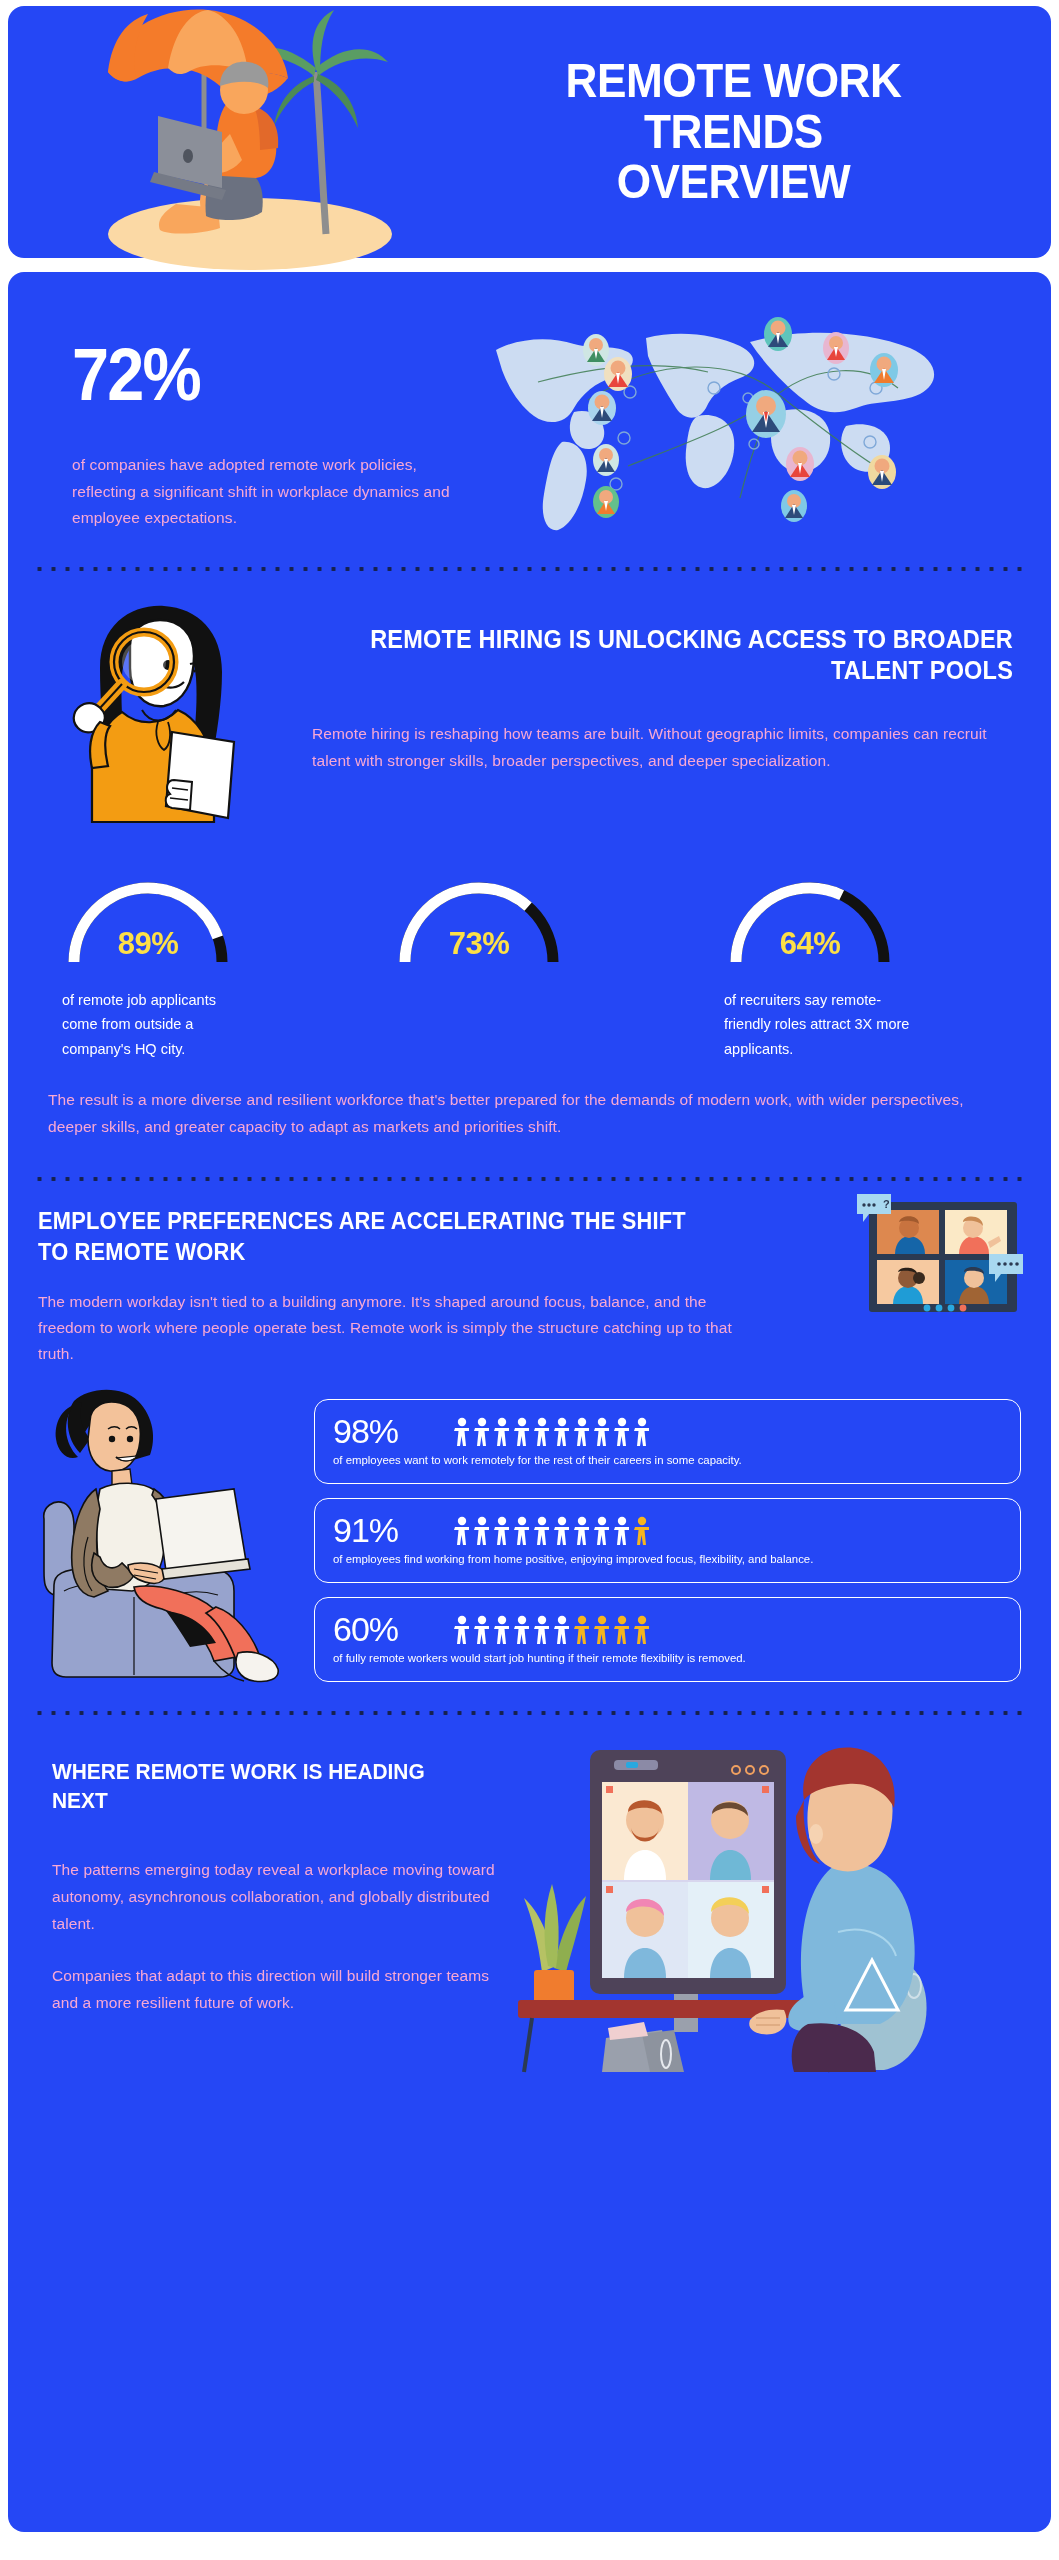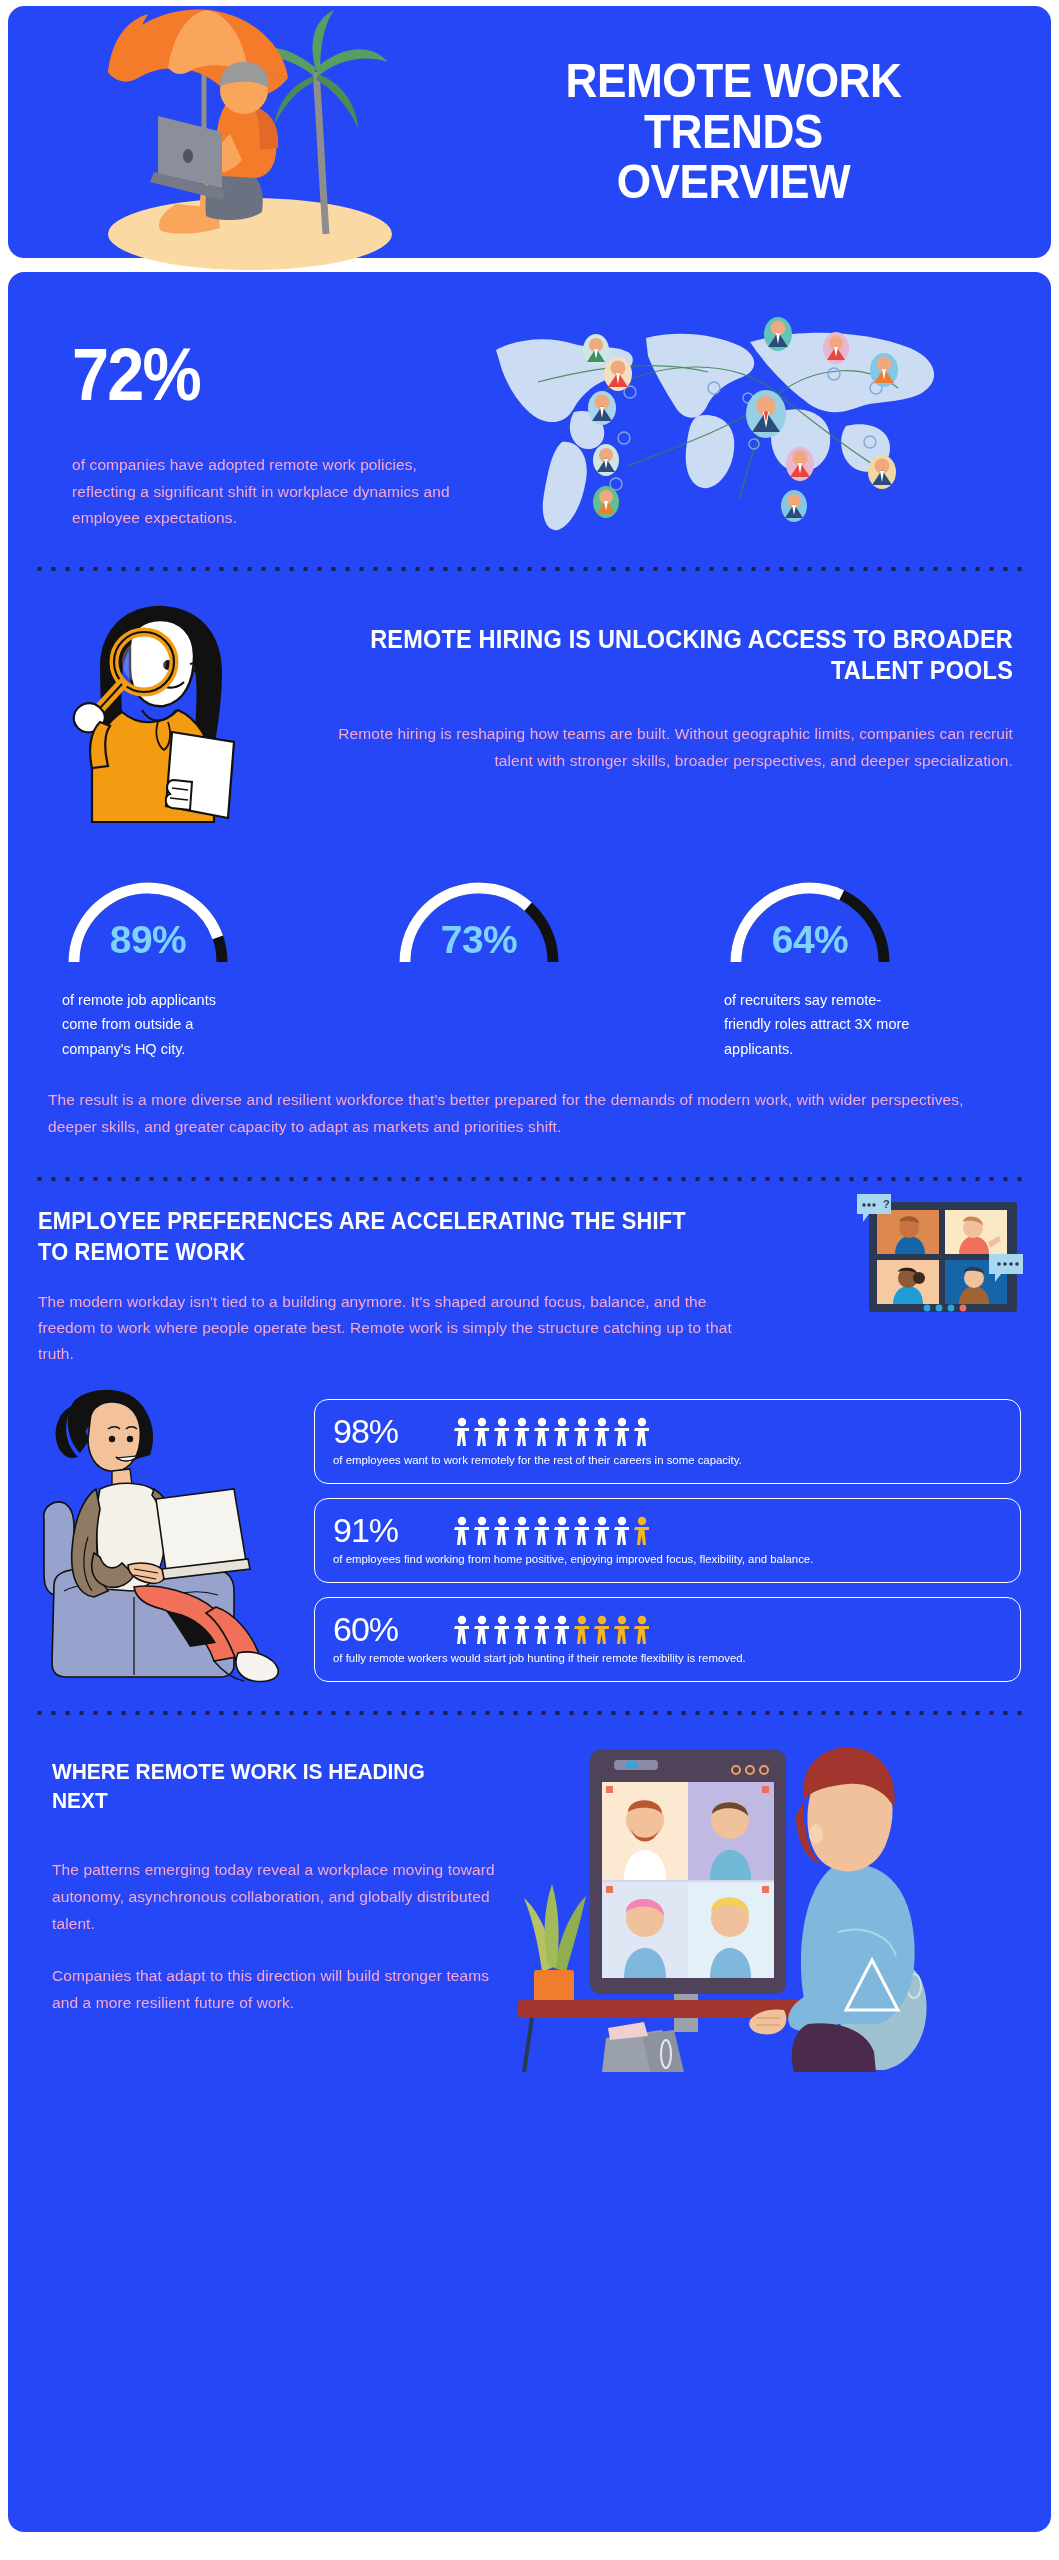--- a/index.html
+++ b/index.html
@@ -81,29 +81,29 @@
 
   
   .sec-hire { display:flex; padding:26px 30px 0 30px; }
   .sec-hire .illus { flex:0 0 260px; height:230px; position:relative; }
   .sec-hire .txt { flex:1; padding:26px 8px 0 14px; }
   .head-2 {
     color:#fff; font-weight:bold; font-size:25px; line-height:1.26;
     text-align:right; letter-spacing:0.2px; transform:scaleX(0.94);
     transform-origin:right center; text-transform:uppercase;
   }
-  .sec-hire .txt .body-txt { margin-top:34px; text-align:right; }
+  .sec-hire .txt .body-txt { margin-top:34px; }
 
   
   .gauges { display:flex; padding:22px 30px 0 30px; gap:10px; }
   .gauge-col { flex:1; position:relative; }
   .gauge-wrap { position:relative; width:176px; height:118px; margin-left:22px; }
   .gauge-val {
     position:absolute; left:0; right:0; bottom:6px;
-    text-align:center; color:#7dd3fc; font-size:39px; font-weight:bold;
+    text-align:center; color:#fde047; font-size:31px; font-weight:bold;
     letter-spacing:-0.5px;
   }
   .gauge-cap {
     margin:20px 0 0 24px; width:190px;
     color:#fff; font-size:14.5px; line-height:1.68;
   }
 
   
   .result-para { padding:26px 40px 0 40px; }
   .result-para .body-txt { font-size:15.5px; }

